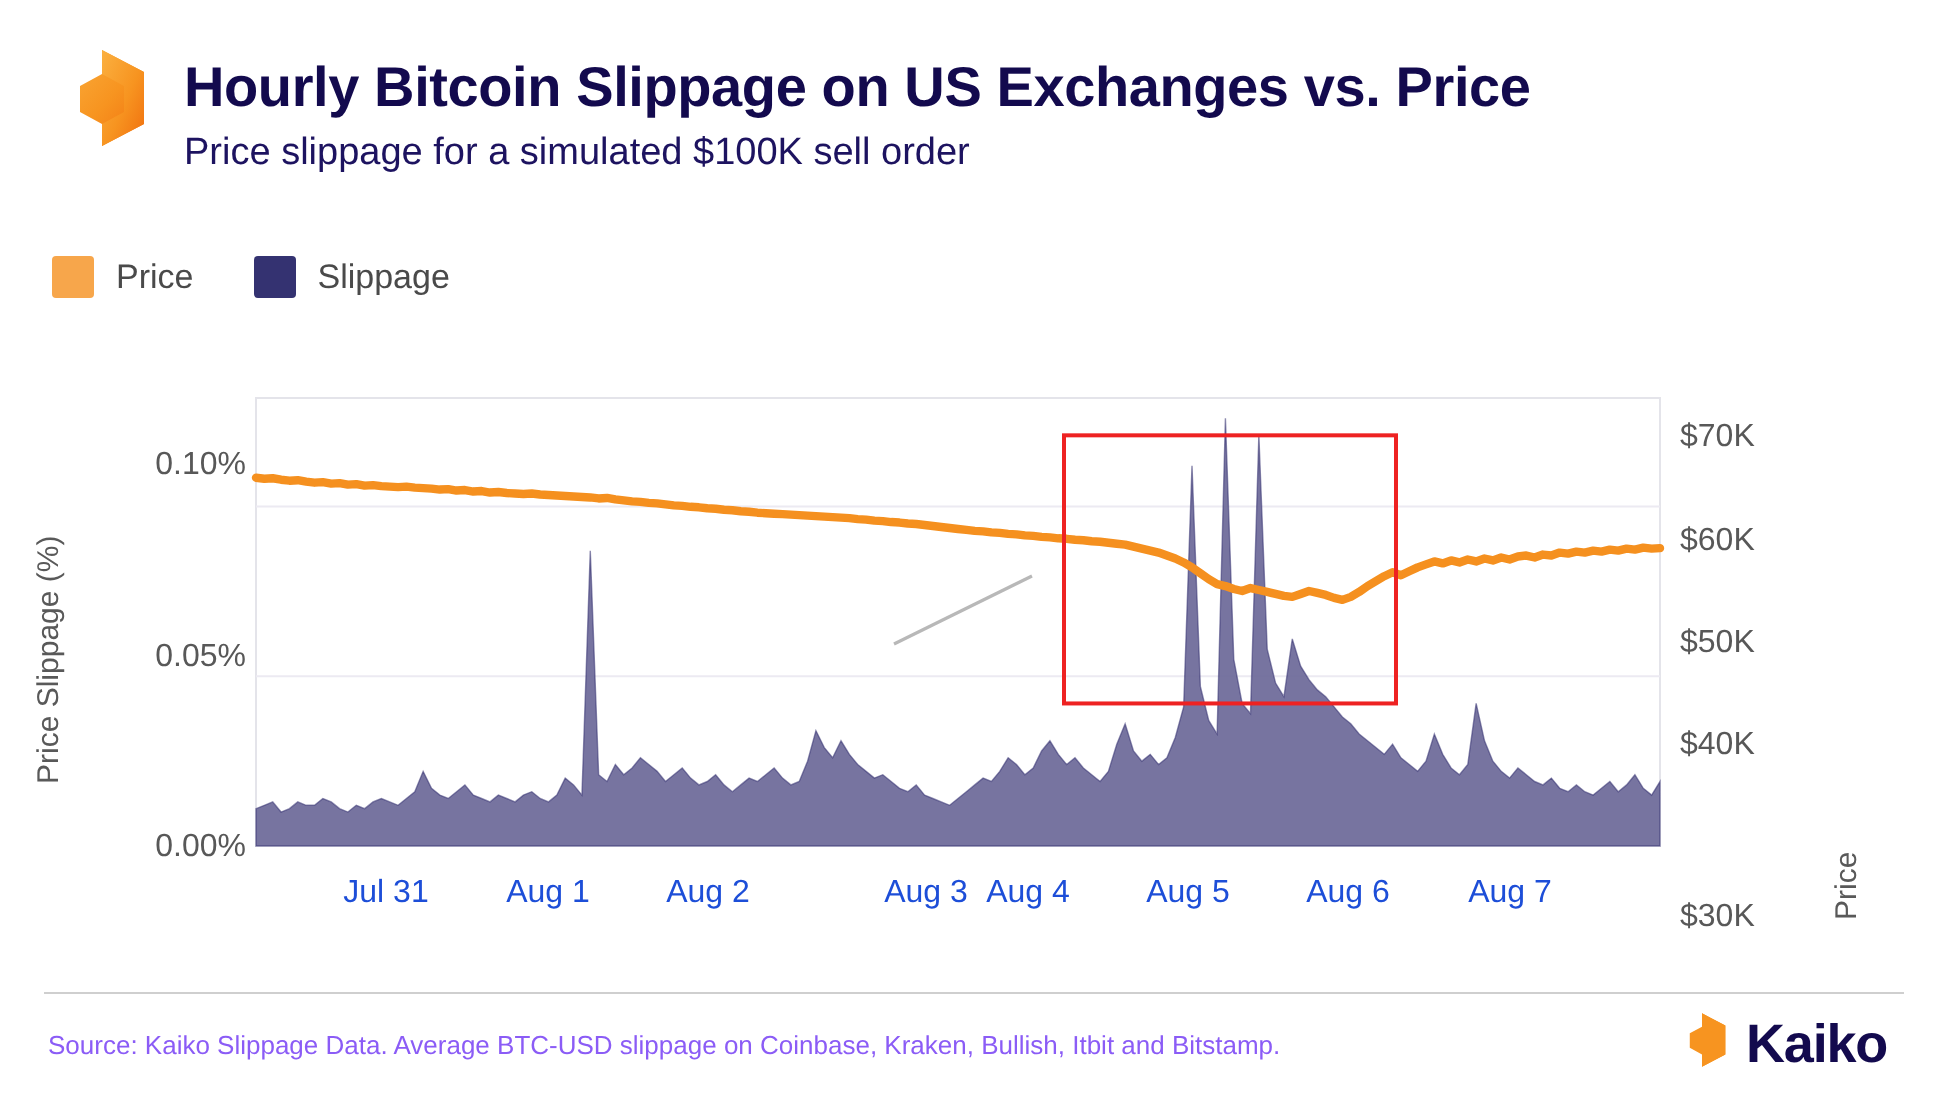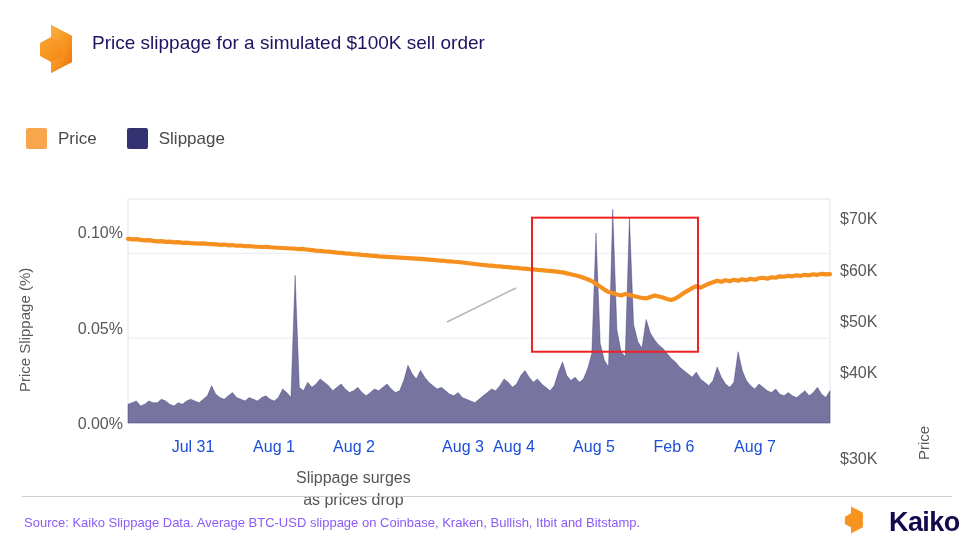--- a/index.html
+++ b/index.html
@@ -140,21 +140,21 @@
     left: 24px; top: 515px;
     font-size: 13px;
     color: #8b5cf6;
     white-space: nowrap;
   }
   .footer-logo {
     position: absolute;
     left: 836px; top: 505px;
     display: flex;
     align-items: center;
-    gap: 23px;
+    gap: 7px;
   }
   .footer-wordmark {
     font-size: 27px;
     font-weight: bold;
     color: #130a4e;
     letter-spacing: -0.6px;
     line-height: 27px;
   }
 </style>
 </head>
@@ -171,20 +171,21 @@
           <stop offset="100%" stop-color="#F06E0E"></stop>
         </linearGradient>
       </defs>
       <path d="M27 3 L48 14 L48 40 L27 51 L6 40 L6 14 Z
                M27 3 L27 15 L16 21 L16 34 L27 40 L27 51 L6 40 L6 14 Z" fill="url(#hexgrad)" fill-rule="evenodd"></path>
       <path d="M27 3 L48 14 L48 40 L27 51 L27 40 L38 34 L38 21 L27 15 Z" fill="url(#hexgrad)"></path>
     </svg>
   </div>
 
   <div class="title-block">
+    <h1 class="chart-title">Hourly Bitcoin Slippage on US Exchanges vs. Price</h1>
     <h2 class="chart-subtitle">Price slippage for a simulated $100K sell order</h2>
   </div>
 </div>
 
 <div class="legend">
   <div class="legend-item">
     <span class="legend-swatch" style="background:#F7A64B"></span>
     <span class="legend-label">Price</span>
   </div>
   <div class="legend-item">
@@ -207,38 +208,34 @@
   <div class="ytick ytick-right" style="top:143px;">$50K</div>
   <div class="ytick ytick-right" style="top:92px;text-align:right;">$60K</div>
   <div class="ytick ytick-right" style="top:40px;">$70K</div>
 
   <div class="xtick" style="left:193px; top:268px;">Jul 31</div>
   <div class="xtick" style="left:274px; top:268px;">Aug 1</div>
   <div class="xtick" style="left:354px; top:268px;">Aug 2</div>
   <div class="xtick" style="left:434px; top:268px;margin-left:29px;">Aug 3</div>
   <div class="xtick" style="left:514px; top:268px;">Aug 4</div>
   <div class="xtick" style="left:594px; top:268px;">Aug 5</div>
-  <div class="xtick" style="left:674px; top:268px;">Feb 6</div>
+  <div class="xtick" style="left:674px; top:268px;">Aug 6</div>
   <div class="xtick" style="left:755px; top:268px;">Aug 7</div>
 
   <svg class="plot-svg" id="plot" width="974" height="300">
       <rect x="128" y="29" width="702" height="224" fill="#ffffff" stroke="#e4e4ea" stroke-width="1"></rect>
       <line x1="128" y1="253" x2="830" y2="253" stroke="#eceaf2" stroke-width="1"></line>
       <line x1="128" y1="168.15151515151516" x2="830" y2="168.15151515151516" stroke="#eceaf2" stroke-width="1"></line>
       <line x1="128" y1="83.30303030303031" x2="830" y2="83.30303030303031" stroke="#eceaf2" stroke-width="1"></line>
       <path d="M 128 253 L 128.00 234.33 L 132.18 232.64 L 136.36 230.94 L 140.54 236.03 L 144.71 234.33 L 148.89 230.94 L 153.07 232.64 L 157.25 232.64 L 161.43 229.24 L 165.61 230.94 L 169.79 234.33 L 173.96 236.03 L 178.14 232.64 L 182.32 234.33 L 186.50 230.94 L 190.68 229.24 L 194.86 230.94 L 199.04 232.64 L 203.21 229.24 L 207.39 225.85 L 211.57 215.67 L 215.75 224.15 L 219.93 227.55 L 224.11 229.24 L 228.29 225.85 L 232.46 222.45 L 236.64 227.55 L 240.82 229.24 L 245.00 230.94 L 249.18 227.55 L 253.36 229.24 L 257.54 230.94 L 261.71 227.55 L 265.89 225.85 L 270.07 229.24 L 274.25 230.94 L 278.43 227.55 L 282.61 219.06 L 286.79 222.45 L 290.96 227.55 L 295.14 105.36 L 299.32 217.36 L 303.50 220.76 L 307.68 212.27 L 311.86 217.36 L 316.04 213.97 L 320.21 208.88 L 324.39 212.27 L 328.57 215.67 L 332.75 220.76 L 336.93 217.36 L 341.11 213.97 L 345.29 219.06 L 349.46 222.45 L 353.64 220.76 L 357.82 217.36 L 362.00 222.45 L 366.18 225.85 L 370.36 222.45 L 374.54 219.06 L 378.71 220.76 L 382.89 217.36 L 387.07 213.97 L 391.25 219.06 L 395.43 222.45 L 399.61 220.76 L 403.79 210.58 L 407.96 195.30 L 412.14 203.79 L 416.32 208.88 L 420.50 200.39 L 424.68 207.18 L 428.86 212.27 L 433.04 215.67 L 437.21 219.06 L 441.39 217.36 L 445.57 220.76 L 449.75 224.15 L 453.93 225.85 L 458.11 222.45 L 462.29 227.55 L 466.46 229.24 L 470.64 230.94 L 474.82 232.64 L 479.00 229.24 L 483.18 225.85 L 487.36 222.45 L 491.54 219.06 L 495.71 220.76 L 499.89 215.67 L 504.07 208.88 L 508.25 212.27 L 512.43 217.36 L 516.61 213.97 L 520.79 205.48 L 524.96 200.39 L 529.14 207.18 L 533.32 212.27 L 537.50 208.88 L 541.68 213.97 L 545.86 217.36 L 550.04 220.76 L 554.21 215.67 L 558.39 202.09 L 562.57 191.91 L 566.75 205.48 L 570.93 210.58 L 575.11 207.18 L 579.29 212.27 L 583.46 208.88 L 587.64 198.70 L 591.82 183.42 L 596.00 62.94 L 600.18 173.24 L 604.36 190.21 L 608.54 197.00 L 612.71 39.18 L 616.89 159.67 L 621.07 181.73 L 625.25 186.82 L 629.43 47.67 L 633.61 154.58 L 637.79 171.55 L 641.96 178.33 L 646.14 149.48 L 650.32 163.06 L 654.50 169.85 L 658.68 174.94 L 662.86 178.33 L 667.04 183.42 L 671.21 188.52 L 675.39 191.91 L 679.57 197.00 L 683.75 200.39 L 687.93 203.79 L 692.11 207.18 L 696.29 202.09 L 700.46 208.88 L 704.64 212.27 L 708.82 215.67 L 713.00 210.58 L 717.18 197.00 L 721.36 207.18 L 725.54 213.97 L 729.71 217.36 L 733.89 212.27 L 738.07 181.73 L 742.25 200.39 L 746.43 210.58 L 750.61 215.67 L 754.79 219.06 L 758.96 213.97 L 763.14 217.36 L 767.32 220.76 L 771.50 222.45 L 775.68 219.06 L 779.86 224.15 L 784.04 225.85 L 788.21 222.45 L 792.39 225.85 L 796.57 227.55 L 800.75 224.15 L 804.93 220.76 L 809.11 225.85 L 813.29 222.45 L 817.46 217.36 L 821.64 224.15 L 825.82 227.55 L 830.00 220.76 L 830.00 253 Z" fill="#6B6898" fill-opacity="0.92" stroke="#343271" stroke-width="0.7" stroke-opacity="0.55"></path>
       <path d="M 128.00 68.88 L 132.18 69.37 L 136.36 69.12 L 140.54 69.86 L 144.71 70.35 L 148.89 70.11 L 153.07 70.85 L 157.25 71.34 L 161.43 71.09 L 165.61 71.83 L 169.79 71.58 L 173.96 72.32 L 178.14 72.08 L 182.32 72.82 L 186.50 72.57 L 190.68 73.06 L 194.86 73.31 L 199.04 73.55 L 203.21 73.31 L 207.39 73.80 L 211.57 74.05 L 215.75 74.29 L 219.93 74.78 L 224.11 74.54 L 228.29 75.28 L 232.46 75.03 L 236.64 75.77 L 240.82 75.52 L 245.00 76.26 L 249.18 76.02 L 253.36 76.51 L 257.54 76.75 L 261.71 77.00 L 265.89 76.75 L 270.07 77.25 L 274.25 77.49 L 278.43 77.74 L 282.61 77.98 L 286.79 78.23 L 290.96 78.48 L 295.14 78.72 L 299.32 79.22 L 303.50 78.97 L 307.68 79.71 L 311.86 80.20 L 316.04 80.69 L 320.21 80.94 L 324.39 81.43 L 328.57 81.68 L 332.75 82.17 L 336.93 82.66 L 341.11 82.91 L 345.29 83.40 L 349.46 83.65 L 353.64 84.14 L 357.82 84.38 L 362.00 84.88 L 366.18 85.12 L 370.36 85.62 L 374.54 85.86 L 378.71 86.35 L 382.89 86.60 L 387.07 86.85 L 391.25 87.09 L 395.43 87.34 L 399.61 87.58 L 403.79 87.83 L 407.96 88.08 L 412.14 88.32 L 416.32 88.57 L 420.50 88.82 L 424.68 89.06 L 428.86 89.55 L 433.04 89.80 L 437.21 90.29 L 441.39 90.54 L 445.57 91.03 L 449.75 91.28 L 453.93 91.77 L 458.11 92.02 L 462.29 92.51 L 466.46 93.00 L 470.64 93.49 L 474.82 93.98 L 479.00 94.48 L 483.18 94.97 L 487.36 95.46 L 491.54 95.71 L 495.71 96.20 L 499.89 96.45 L 504.07 96.94 L 508.25 97.18 L 512.43 97.68 L 516.61 97.92 L 520.79 98.42 L 524.96 98.66 L 529.14 99.15 L 533.32 99.40 L 537.50 99.89 L 541.68 100.14 L 545.86 100.63 L 550.04 100.88 L 554.21 101.37 L 558.39 101.86 L 562.57 102.35 L 566.75 103.34 L 570.93 104.32 L 575.11 105.31 L 579.29 106.29 L 583.46 107.77 L 587.64 109.25 L 591.82 111.22 L 596.00 113.68 L 600.18 116.63 L 604.36 119.58 L 608.54 122.05 L 612.71 123.03 L 616.89 124.51 L 621.07 125.49 L 625.25 124.02 L 629.43 125.00 L 633.61 125.98 L 637.79 126.97 L 641.96 127.95 L 646.14 128.45 L 650.32 126.97 L 654.50 125.49 L 658.68 126.48 L 662.86 127.46 L 667.04 128.94 L 671.21 129.92 L 675.39 128.45 L 679.57 125.98 L 683.75 123.03 L 687.93 120.57 L 692.11 118.11 L 696.29 116.14 L 700.46 117.62 L 704.64 115.65 L 708.82 113.68 L 713.00 112.20 L 717.18 110.72 L 721.36 111.71 L 725.54 110.23 L 729.71 111.22 L 733.89 109.74 L 738.07 110.72 L 742.25 109.25 L 746.43 110.23 L 750.61 108.75 L 754.79 109.74 L 758.96 108.26 L 763.14 107.77 L 767.32 108.75 L 771.50 107.28 L 775.68 107.77 L 779.86 106.29 L 784.04 106.78 L 788.21 105.80 L 792.39 106.29 L 796.57 105.31 L 800.75 105.80 L 804.93 104.82 L 809.11 105.31 L 813.29 104.32 L 817.46 104.82 L 821.64 103.83 L 825.82 104.32 L 830.00 104.08" fill="none" stroke="#F5901F" stroke-width="4.2" stroke-linejoin="round" stroke-linecap="round"></path>
       <rect x="532" y="47.666666666666686" width="166" height="134.06060606060606" fill="none" stroke="#EE2222" stroke-width="2"></rect>
       <line x1="447" y1="152" x2="516" y2="118" stroke="#b8b8b8" stroke-width="1.6"></line>
     </svg>
 
-  <div class="annotation">
-    <span>Slippage surges</span><br>
-    <span>as prices drop</span>
-  </div>
 </div>
 
 <div class="footer-rule"></div>
 <div class="footer-source">Source: Kaiko Slippage Data. Average BTC-USD slippage on Coinbase, Kraken, Bullish, Itbit and Bitstamp.</div>
 <div class="footer-logo">
   <span>
     <svg width="30" height="30" viewBox="0 0 54 54">
       <path d="M27 3 L48 14 L48 40 L27 51 L6 40 L6 14 Z
                M27 3 L27 15 L16 21 L16 34 L27 40 L27 51 L6 40 L6 14 Z" fill="#F79420" fill-rule="evenodd"></path>
       <path d="M27 3 L48 14 L48 40 L27 51 L27 40 L38 34 L38 21 L27 15 Z" fill="#F79420"></path>

